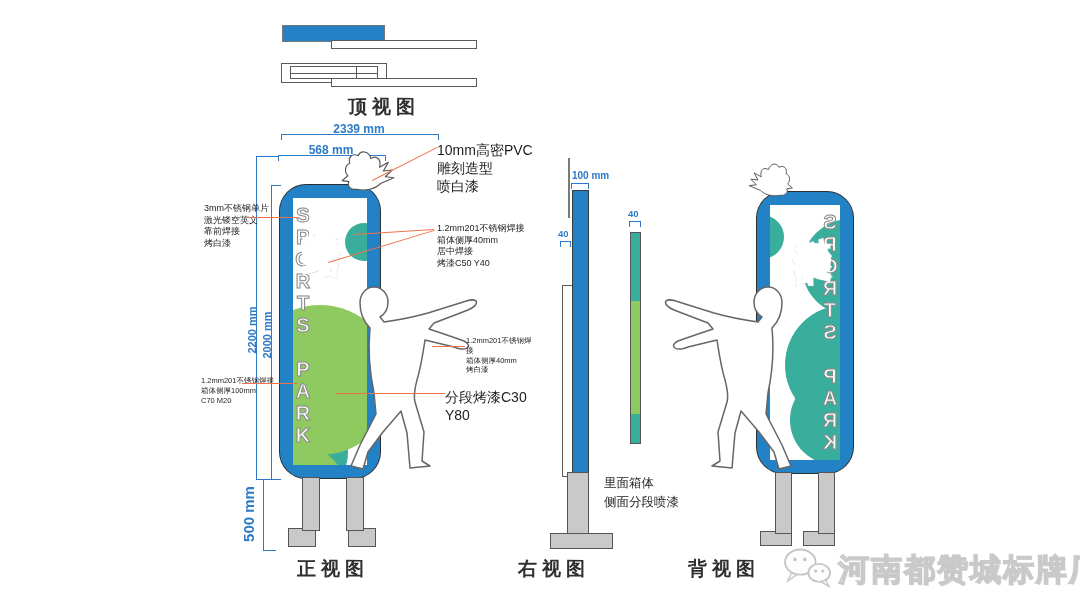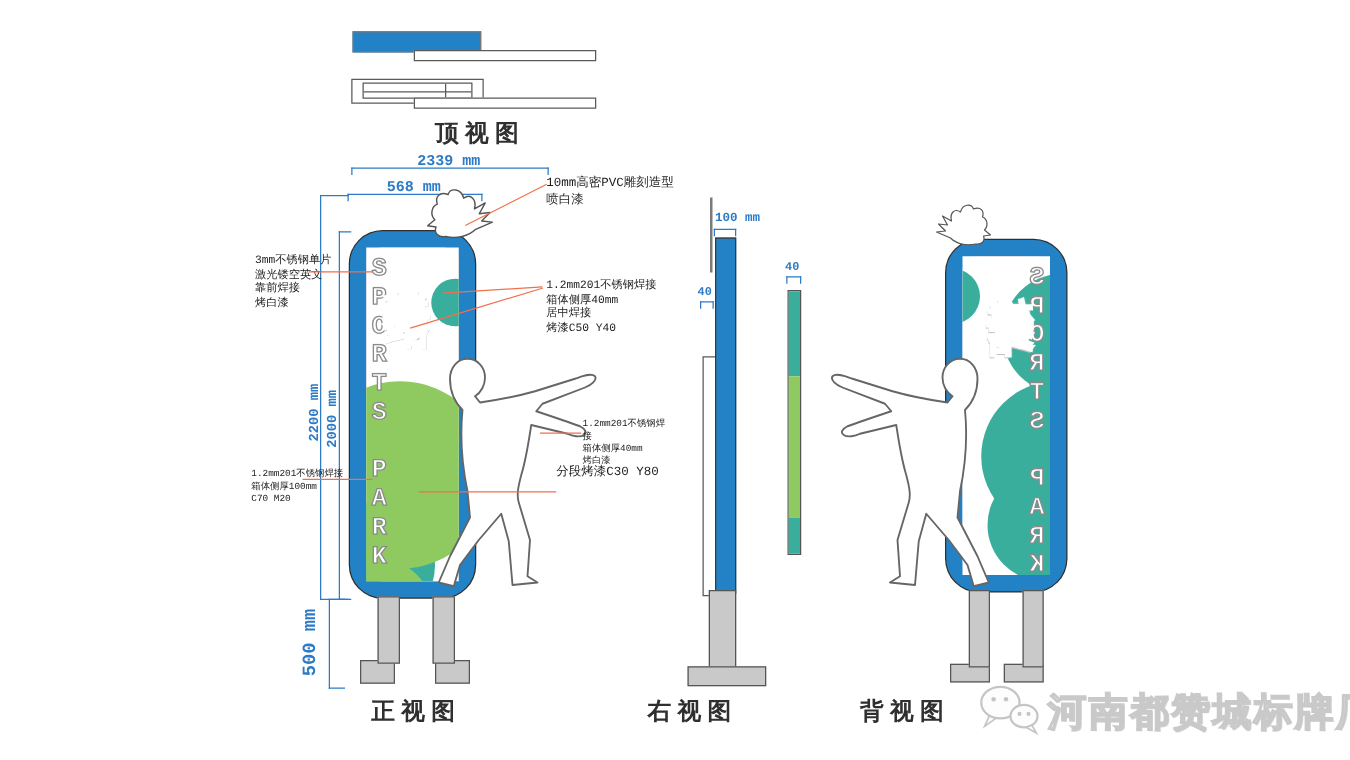--- a/index.html
+++ b/index.html
@@ -1,17 +1,17 @@
 <!DOCTYPE html>
 <html><head>
 <meta charset="utf-8">
 <style>
   html,body{margin:0;padding:0;background:#fff;}
   #canvas{position:relative;width:1080px;height:608px;background:#fff;overflow:hidden;
-          font-family:Liberation Mono, monospace;}
+          font-family:Liberation Sans, sans-serif;}
   .abs{position:absolute;}
   .outl{border:1px solid #5a5a5a;background:#fff;}
   .bluefill{background:#2382C5;}
   .grayfill{background:#C9C9C9;border:1px solid #555;}
   .viewlabel{font-size:19px;font-weight:bold;color:#2f2f2f;letter-spacing:5px;white-space:nowrap;}
   .dimtxt{color:#2D7BC6;font-weight:bold;white-space:nowrap;}
   .dimh{border-top:1px solid #2D7BC6;border-left:1px solid #2D7BC6;border-right:1px solid #2D7BC6;height:5px;}
   .dimv{border-left:1px solid #2D7BC6;border-top:1px solid #2D7BC6;border-bottom:1px solid #2D7BC6;width:14px;}
   .rot{transform:rotate(-90deg);text-align:center;}
   .note{color:#1e1e1e;white-space:pre-line;line-height:1.3;}
@@ -78,21 +78,21 @@
   <svg class="abs" style="left:340px;top:147px;" width="58" height="48" viewBox="0 0 60 50">
     <path d="M8 30 L2 35 L9 36 C7 41 11 45 17 44 C26 46 36 44 42 38 L56 32 L47 31 L54 24 L45 25 L50 16 L41 21 C43 13 38 8 32 12 C30 4 21 3 19 9 C12 6 8 11 10 17 C5 19 4 26 8 30 Z" fill="#fff" stroke="#555" stroke-width="1.2" stroke-linejoin="round"></path>
   </svg>
 
   <svg class="abs" style="left:330px;top:283px;" width="150" height="200" viewBox="0 0 150 200">
     <path d="M44 4 C52 4 58 11 58 19 C58 25 55 31 50 34 L54 39 C68 37 84 34 98 30 L130 20 C136 18 143 15 146 18 C148 21 143 25 138 27 L104 40 L99 46 C111 50 123 54 134 58 C138 60 140 63 137 65 C134 67 128 66 124 64 L95 57 C93 70 91 84 87 97 C85 105 83 112 85 119 L94 149 L92 178 L100 183 L80 185 L77 150 L71 128 L53 149 L38 169 L33 186 L21 183 L30 162 L46 131 L44 110 C40 91 38 66 40 45 C35 40 30 32 30 20 C30 11 36 4 44 4 Z" fill="#fff" stroke="#666" stroke-width="1.5" stroke-linejoin="round"></path>
   </svg>
 
   <div class="abs viewlabel" style="left:297px;top:556px;">正视图</div>
 
-  <div class="abs note" style="left:437px;top:141px;width:102px;font-size:10px;">10mm高密PVC雕刻造型
+  <div class="abs note" style="left:437px;top:141px;width:102px;font-size:14px;">10mm高密PVC雕刻造型
 喷白漆</div>
   <div class="abs leader" style="left:372px;top:180px;width:73px;transform:rotate(-26.9deg);"></div>
 
   <div class="abs note" style="left:204px;top:203px;width:78px;font-size:9px;">3mm不锈钢单片
 激光镂空英文
 靠前焊接
 烤白漆</div>
   <div class="abs leader" style="left:247px;top:217px;width:51px;"></div>
 
   <div class="abs note" style="left:437px;top:223px;width:95px;font-size:9px;">1.2mm201不锈钢焊接
@@ -100,21 +100,21 @@
 居中焊接
 烤漆C50 Y40</div>
   <div class="abs leader" style="left:354px;top:234px;width:80px;transform:rotate(-3.6deg);"></div>
   <div class="abs leader" style="left:328px;top:262px;width:111px;transform:rotate(-16.8deg);"></div>
 
   <div class="abs note" style="left:466px;top:336px;width:72px;font-size:7.5px;">1.2mm201不锈钢焊接
 箱体侧厚40mm
 烤白漆</div>
   <div class="abs leader" style="left:432px;top:346px;width:33px;"></div>
 
-  <div class="abs note" style="left:445px;top:372px;width:90px;font-size:10px;">分段烤漆C30 Y80</div>
+  <div class="abs note" style="left:445px;top:388px;width:90px;font-size:14px;">分段烤漆C30 Y80</div>
   <div class="abs leader" style="left:335px;top:393px;width:110px;"></div>
 
   <div class="abs note" style="left:201px;top:376px;width:80px;font-size:7.5px;">1.2mm201不锈钢焊接
 箱体侧厚100mm
 C70 M20</div>
   <div class="abs leader" style="left:242px;top:383px;width:56px;"></div>
 
   <div class="abs" style="left:568px;top:158px;width:2px;height:60px;background:#7a7a7a;"></div>
   <div class="abs dimtxt" style="left:572px;top:170px;font-size:10px;">100 mm</div>
   <div class="abs dimh" style="left:571px;top:183px;width:16px;"></div>
@@ -128,20 +128,22 @@
   <div class="abs grayfill" style="left:550px;top:533px;width:61px;height:14px;"></div>
 
   <div class="abs dimtxt" style="left:628px;top:208px;font-size:9.5px;">40</div>
   <div class="abs dimh" style="left:629px;top:221px;width:10px;"></div>
   <div class="abs" style="left:630px;top:232px;width:9px;height:210px;border:1px solid #555;">
     <div style="width:100%;height:68px;background:#3AAE9C;"></div>
     <div style="width:100%;height:113px;background:#8FCA60;"></div>
     <div style="width:100%;height:29px;background:#3AAE9C;"></div>
   </div>
 
+  <div class="abs note" style="left:604px;top:474px;width:95px;font-size:12.5px;line-height:1.55;">里面箱体
+侧面分段喷漆</div>
 
   <div class="abs viewlabel" style="left:518px;top:556px;">右视图</div>
 
   <div class="abs frame" style="left:757px;top:192px;width:70px;height:255px;"></div>
   <div class="abs panel" style="left:770px;top:205px;width:70px;height:255px;">
     <div class="circ teal" style="left:-30px;top:10px;width:44px;height:44px;"></div>
     <div class="circ teal" style="left:32px;top:14px;width:96px;height:96px;"></div>
     <div class="circ teal" style="left:15px;top:100px;width:120px;height:120px;"></div>
     <div class="circ teal" style="left:20px;top:170px;width:90px;height:90px;"></div>
     <div class="abs flip" style="left:0;top:0;width:70px;height:255px;">

